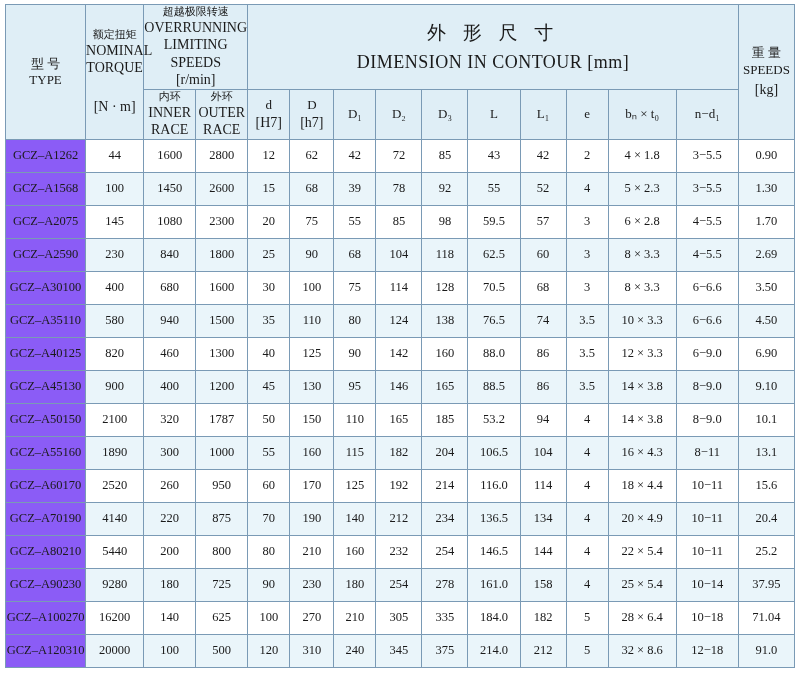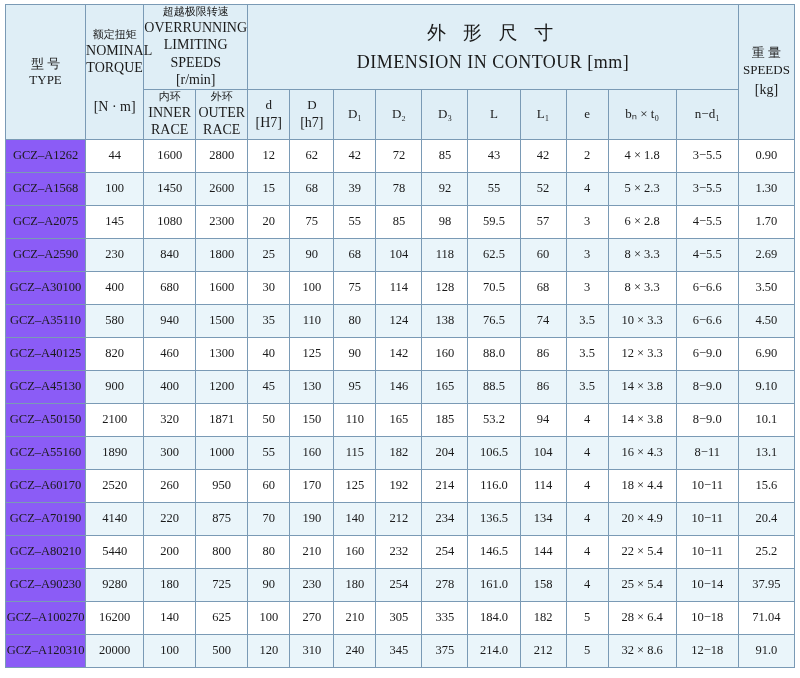--- a/index.html
+++ b/index.html
@@ -285,21 +285,21 @@
         <td class="alt">86</td>
         <td class="alt">3.5</td>
         <td class="alt">14 × 3.8</td>
         <td class="alt">8−9.0</td>
         <td class="alt">9.10</td>
       </tr>
       <tr>
         <td class="type-col">GCZ–A50150</td>
         <td class="white">2100</td>
         <td class="white">320</td>
-        <td class="white">1871</td>
+        <td class="white">1787</td>
         <td class="white">50</td>
         <td class="white">150</td>
         <td class="white">110</td>
         <td class="white">165</td>
         <td class="white">185</td>
         <td class="white">53.2</td>
         <td class="white">94</td>
         <td class="white">4</td>
         <td class="white">14 × 3.8</td>
         <td class="white">8−9.0</td>

